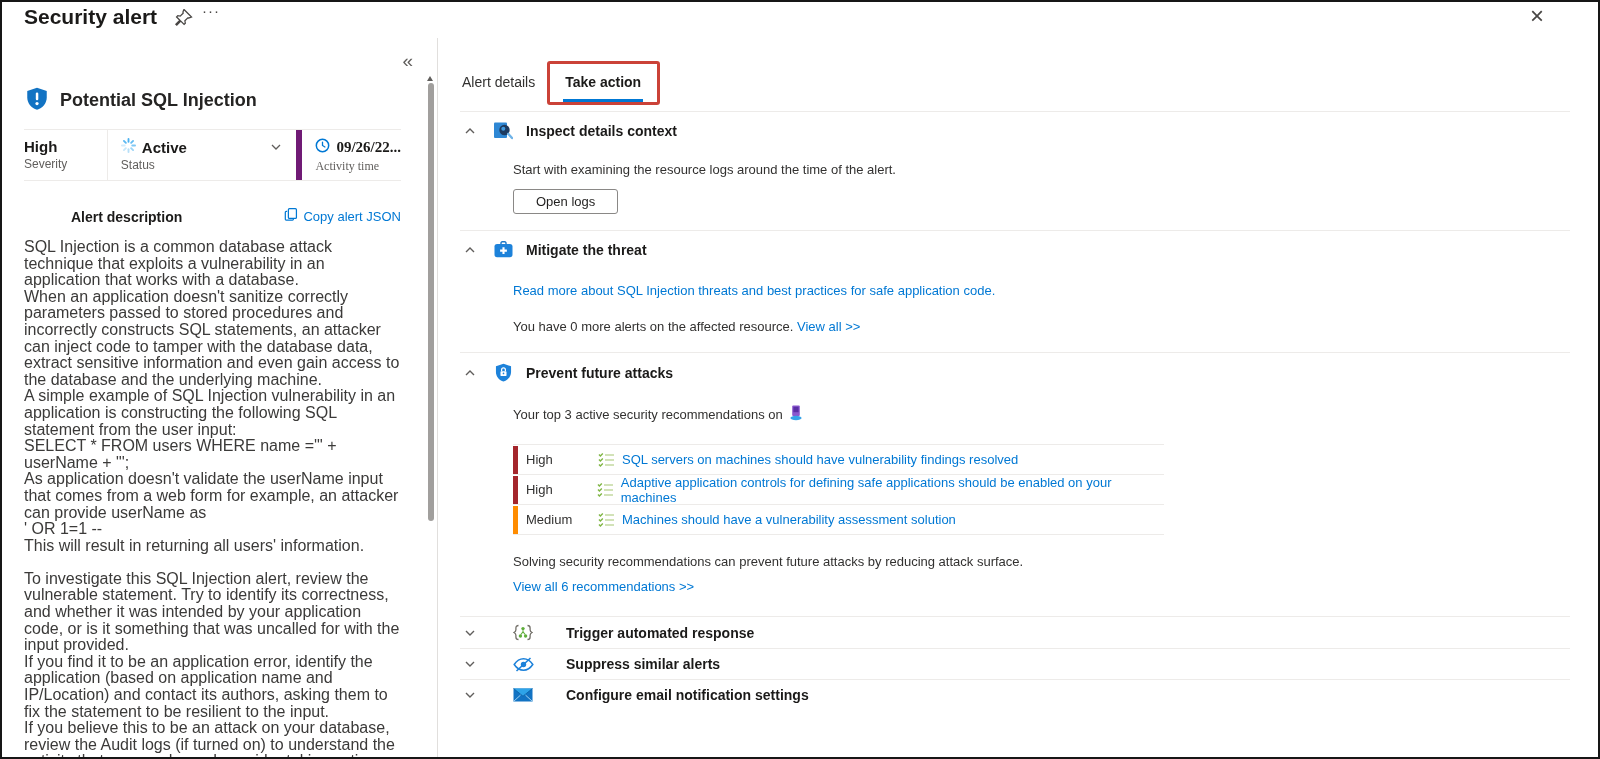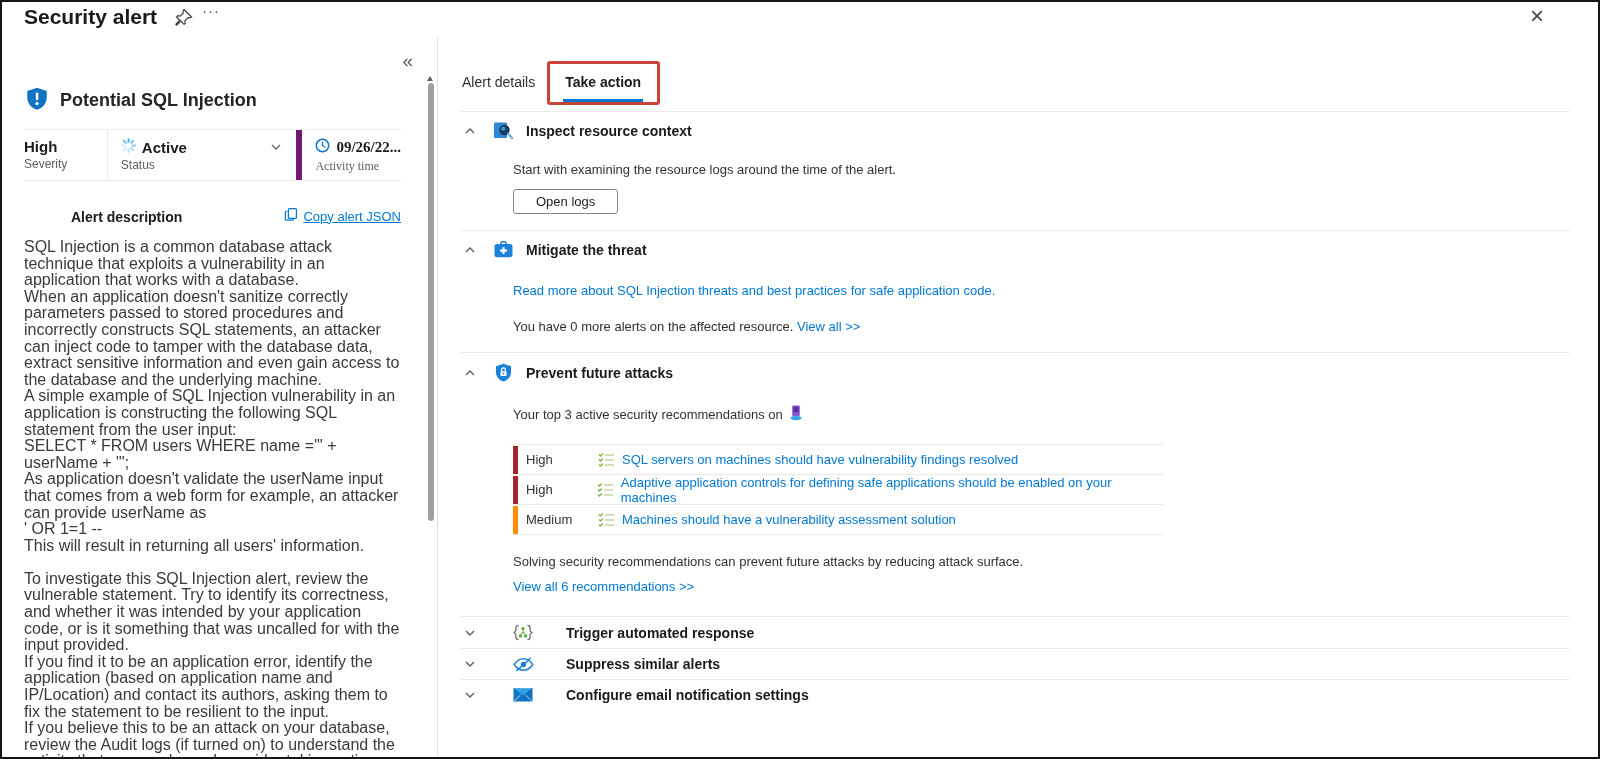--- a/index.html
+++ b/index.html
@@ -33,21 +33,21 @@
   .ess-col { padding:8px 0 6px 0; }
   .ess-col.c1 { width:83px; }
   .ess-col.c2 { width:190px; border-left:1px solid #edebe9; padding-left:13px; }
   .ess-col.c3 { flex:1; border-left:6px solid #701a75; padding-left:13px;font-family:Liberation Serif, serif; }
   .ess-value { font-size:15px; font-weight:bold; color:#1b1a19; display:flex; align-items:center; gap:6px; }
   .ess-label { font-size:12px; color:#605e5c; margin-top:2px; }
   .status-chev { margin-left:auto; margin-right:14px; cursor:pointer; }
 
   .desc-head-row { display:flex; justify-content:space-between; align-items:flex-end; margin-top:26px;margin-left:47px; }
   .desc-heading { font-size:14px; font-weight:bold; color:#1b1a19; }
-  .copy-link { display:flex; align-items:center; gap:5px; color:#0078d4; font-size:13px; cursor:pointer;text-decoration:underline; }
+  .copy-link { display:flex; align-items:center; gap:5px; color:#0078d4; font-size:13px; cursor:pointer; }
 
   .alert-desc { margin-top:14px; font-size:16px; line-height:16.6px; color:#3b3a39; white-space:pre-wrap; }
   .l-divider { border:none; border-top:1px solid #d2d0ce; margin:20px 0 0 0; }
   .affected-heading { font-size:14px; font-weight:bold; color:#1b1a19; margin-top:26px; }
 
   
   .right-pane { position:absolute; top:38px; left:437px; right:2px; bottom:2px; border-left:1px solid #e1dfdd; background:#fff; overflow:hidden; }
   .r-content { padding:0 28px 0 22px; }
 
   .tabs { display:flex; gap:26px; margin-top:32px; }
@@ -213,21 +213,21 @@
           </svg>
       </span>
       <span class="sec-icon">
         <svg width="20" height="18" viewBox="0 0 20 18">
             <rect x="1" y="0.5" width="13" height="15.5" rx="1" fill="#2e87d4"></rect>
             <circle cx="11.5" cy="8" r="5.2" fill="#1d3a5f"></circle>
             <circle cx="10.3" cy="6.8" r="2" fill="#3f9ae0"></circle>
             <line x1="15.2" y1="11.8" x2="19" y2="16" stroke="#6fb3e8" stroke-width="2.4" stroke-linecap="round"></line>
           </svg>
       </span>
-      <span class="sec-title">Inspect resource context</span>
+      <span class="sec-title">Inspect details context</span>
     </div>
     <div class="sec-body">
       <div class="body-text">Start with examining the resource logs around the time of the alert.</div>
       <button class="open-logs-btn">Open logs</button>
     </div>
     <hr class="r-divider">
 
     <div class="section-header">
       <span class="chev">
         <svg width="14" height="14" viewBox="0 0 14 14">

